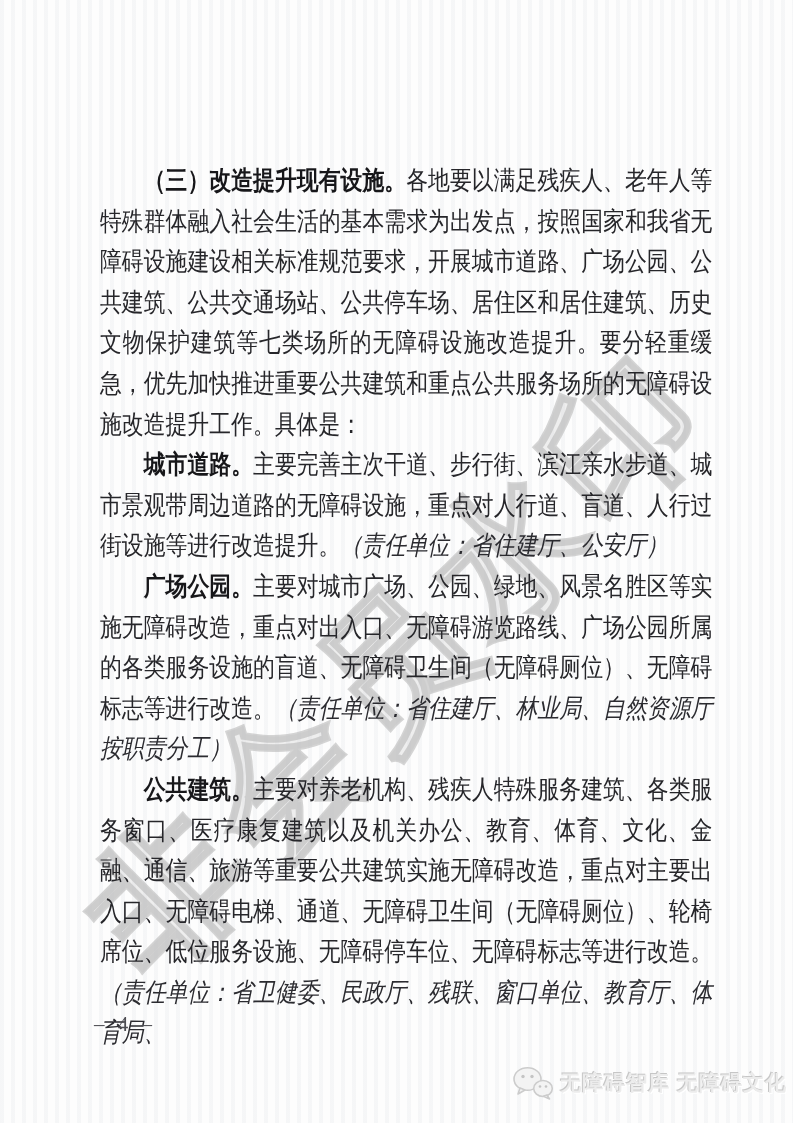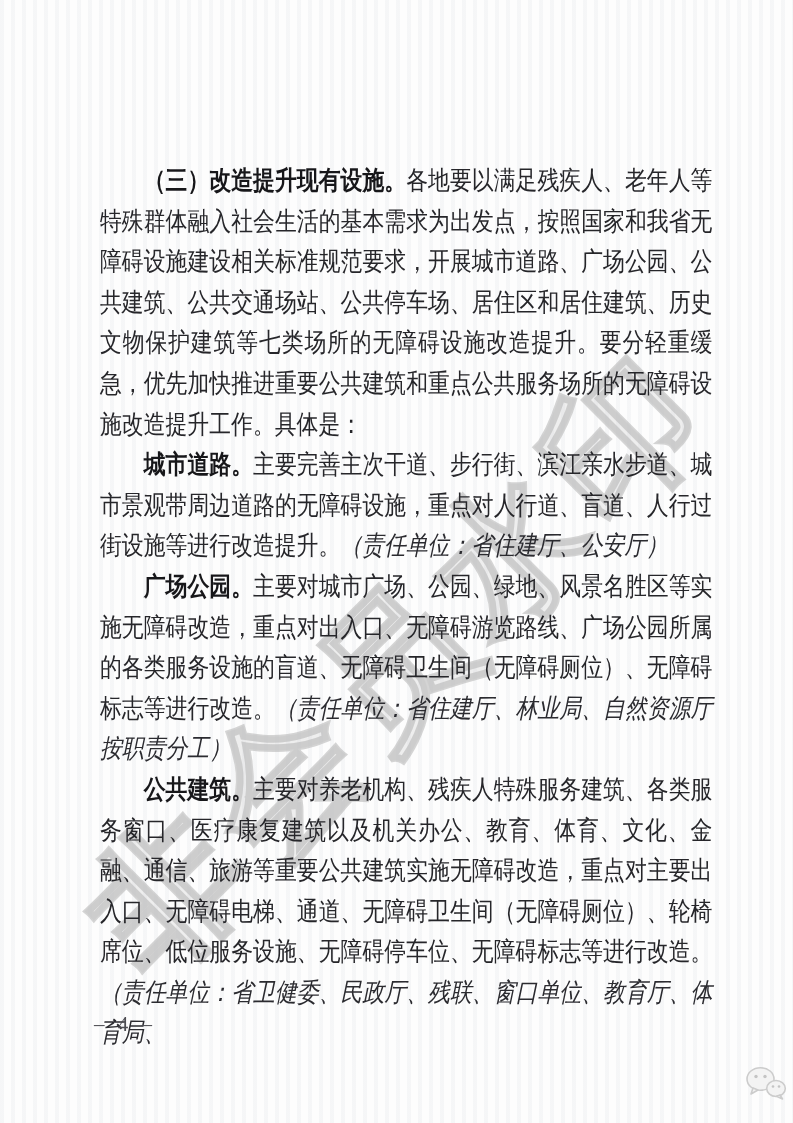--- a/index.html
+++ b/index.html
@@ -89,15 +89,16 @@
           <path d="M35 29 L37.5 33 L31.5 30.3 Z" stroke-linejoin="round"></path>
         </g>
         <g fill="#c4c4c4" stroke="none">
           <circle cx="11" cy="10.5" r="1.7"></circle>
           <circle cx="20" cy="10.5" r="1.7"></circle>
           <circle cx="28" cy="20.5" r="1.3"></circle>
           <circle cx="34" cy="20.5" r="1.3"></circle>
         </g>
       </svg>
     </span>
+    <span class="brand-text">无障碍智库 无障碍文化</span>
   </footer>
 
 </div>
 
 </body></html>

